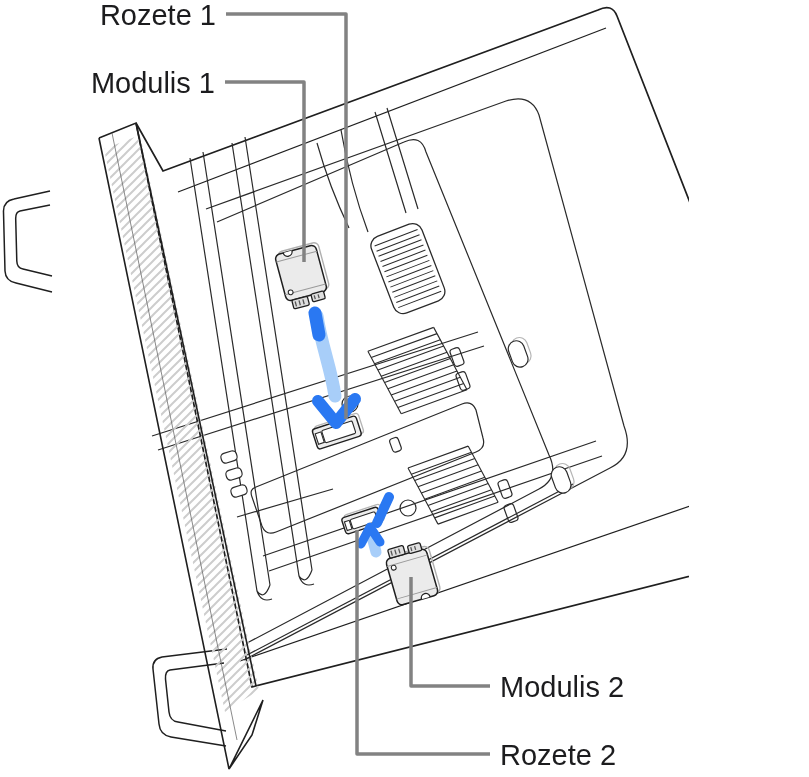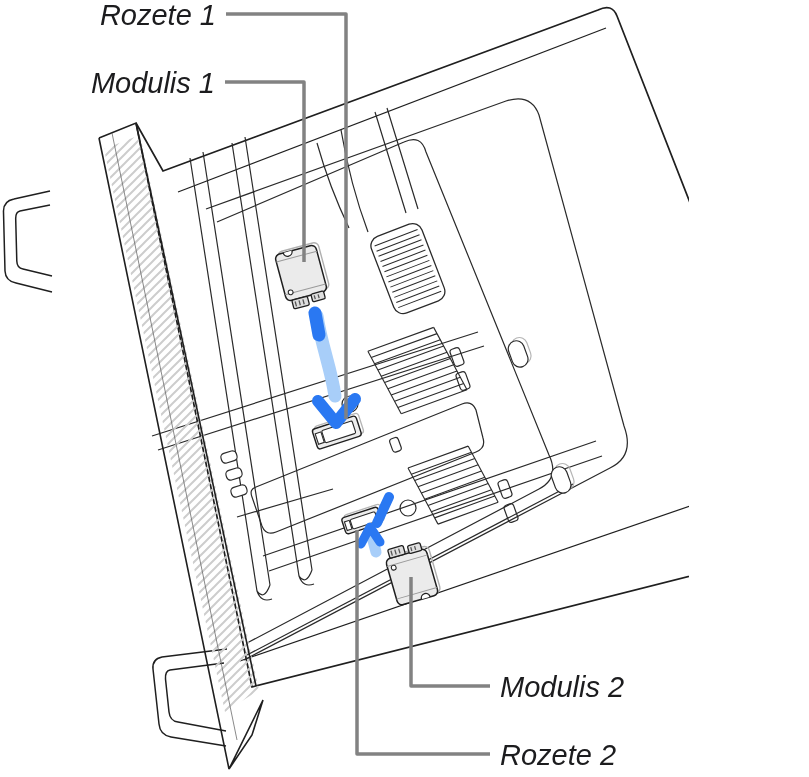--- a/index.html
+++ b/index.html
@@ -1,18 +1,18 @@
 <!DOCTYPE html>
 <html><head>
 <meta charset="utf-8">
 <style>
   html,body{margin:0;padding:0;background:#fff;}
   .stage{
     position:relative;width:689px;height:777px;background:#ffffff;
-    font-family:"Liberation Sans",sans-serif;overflow:hidden;font-style:italic;
+    font-family:"Liberation Sans",sans-serif;overflow:hidden;
   }
   svg{position:absolute;left:0;top:0;}
   text.callout-label{
     font-family:"Liberation Sans",sans-serif;
     font-size:29px;fill:#1c1c1e;
   }
 </style>
 </head>
 <body>
 

